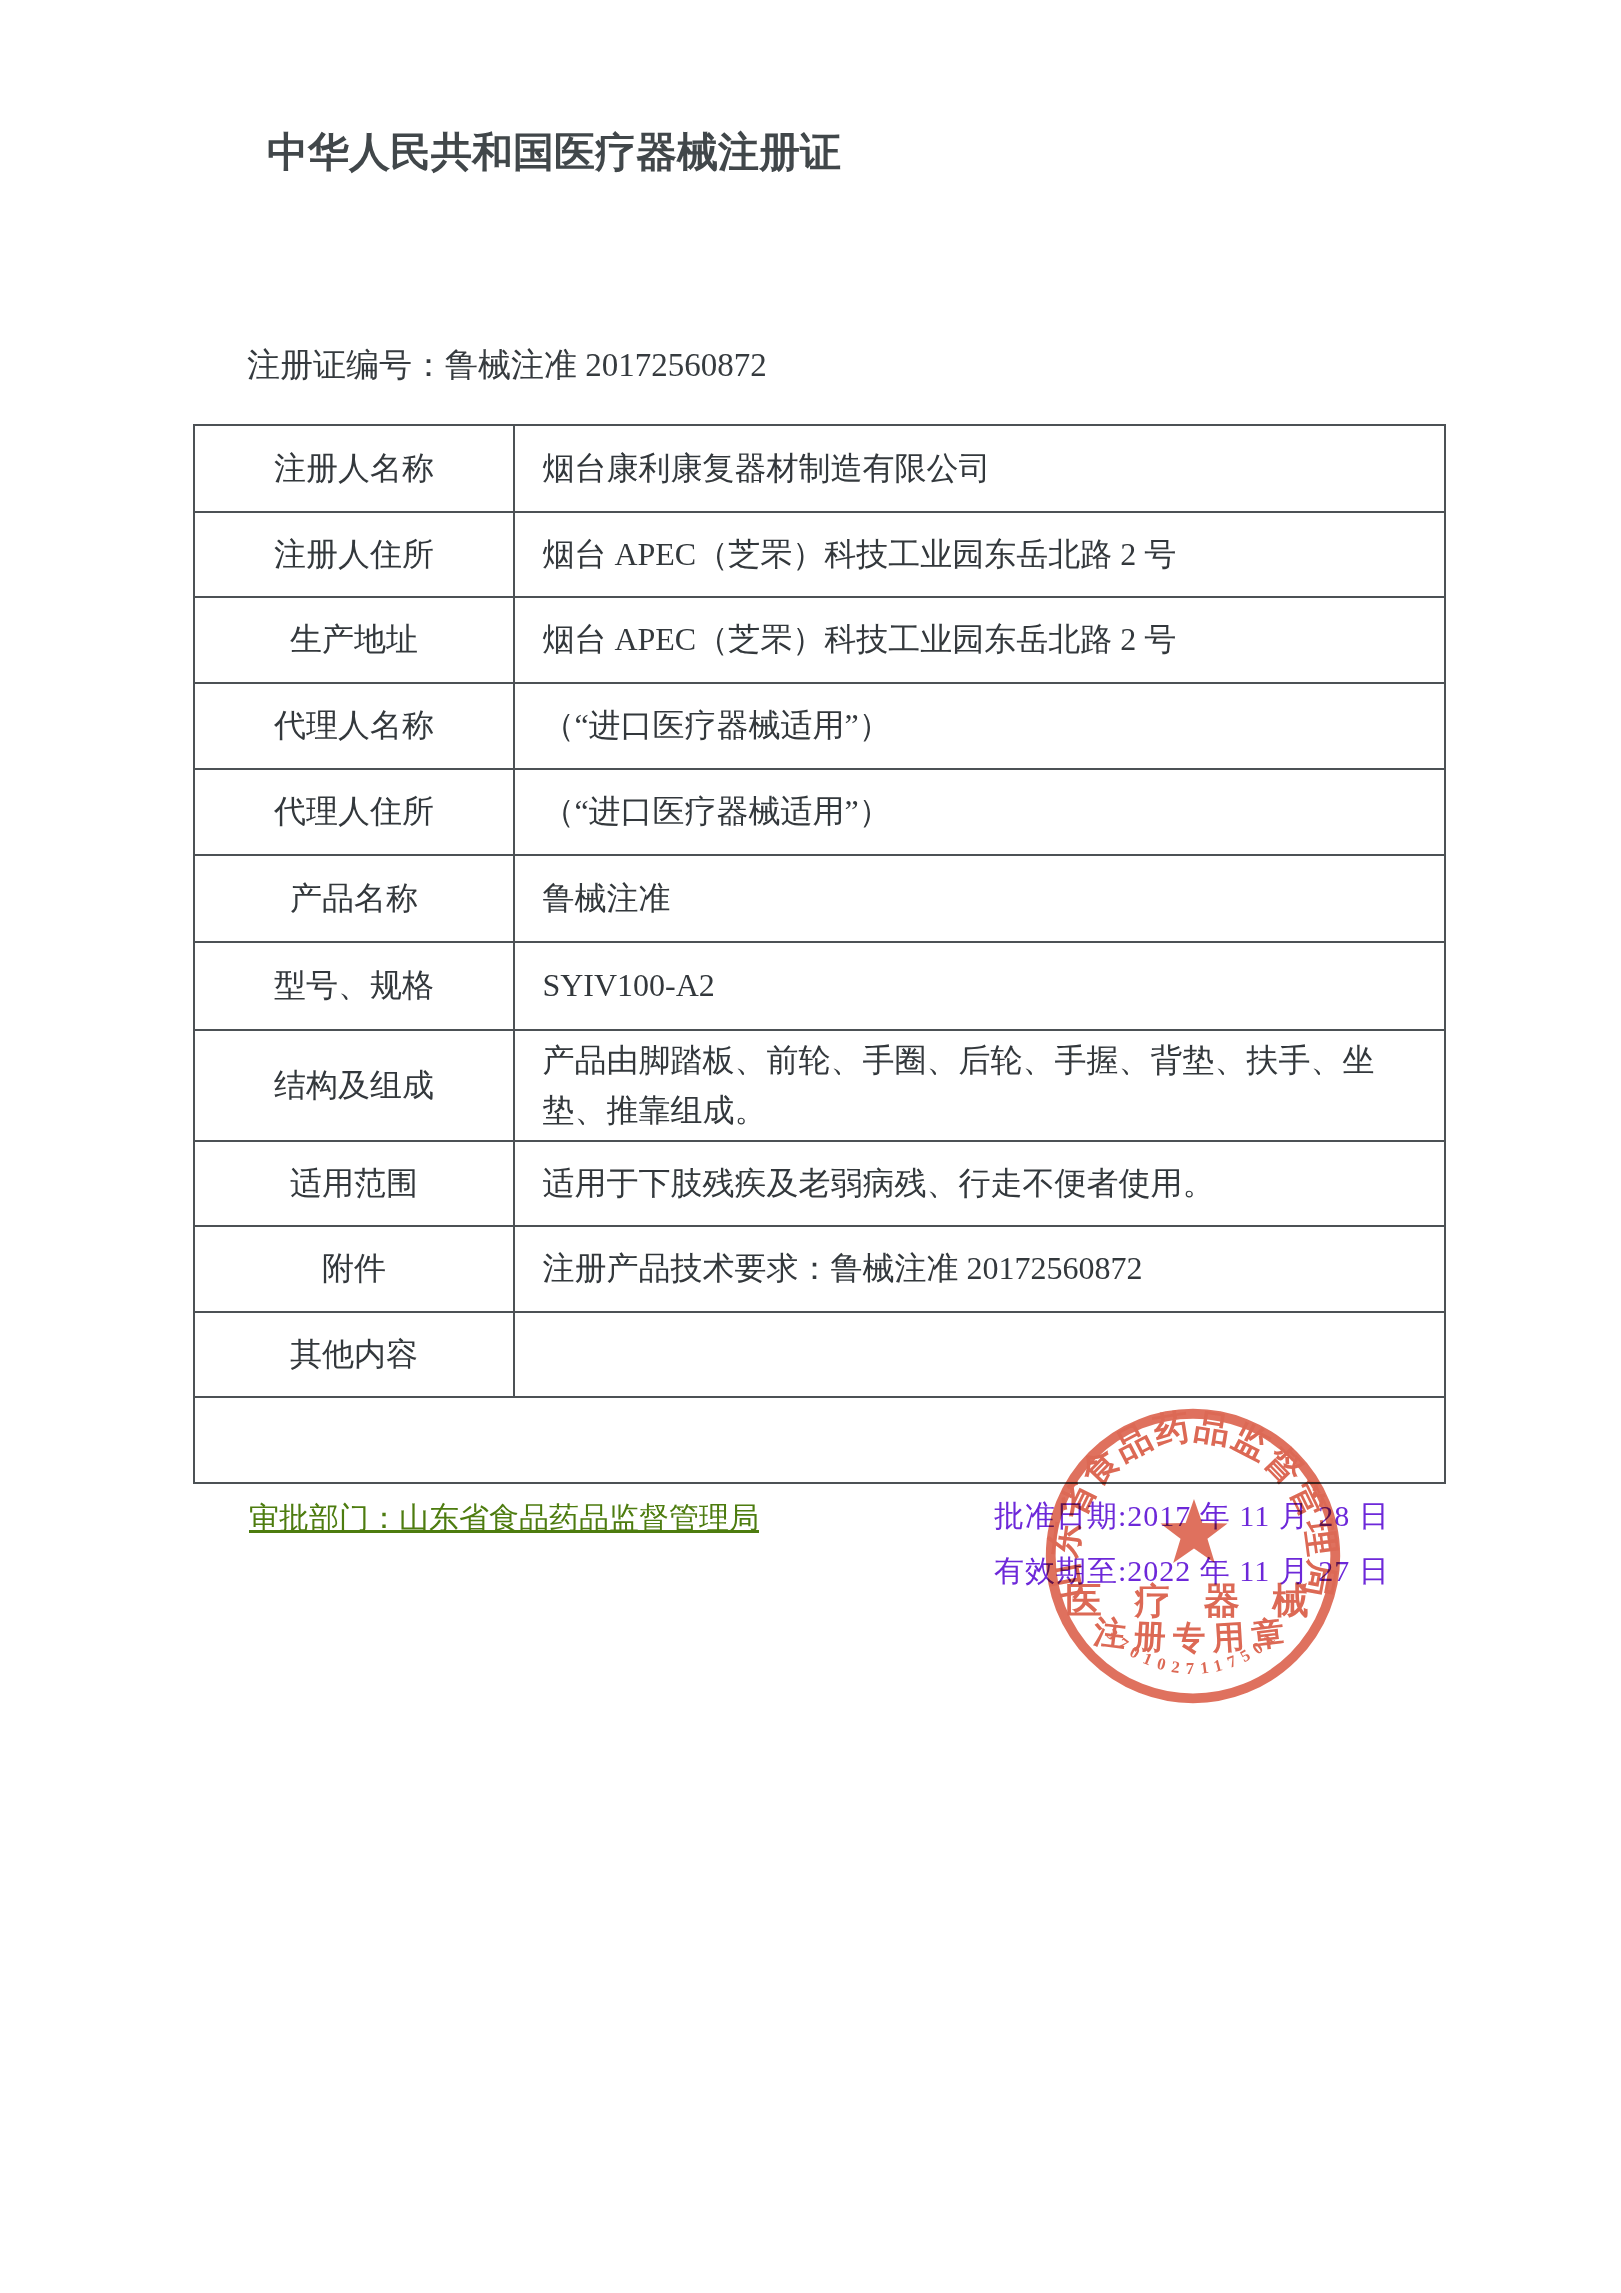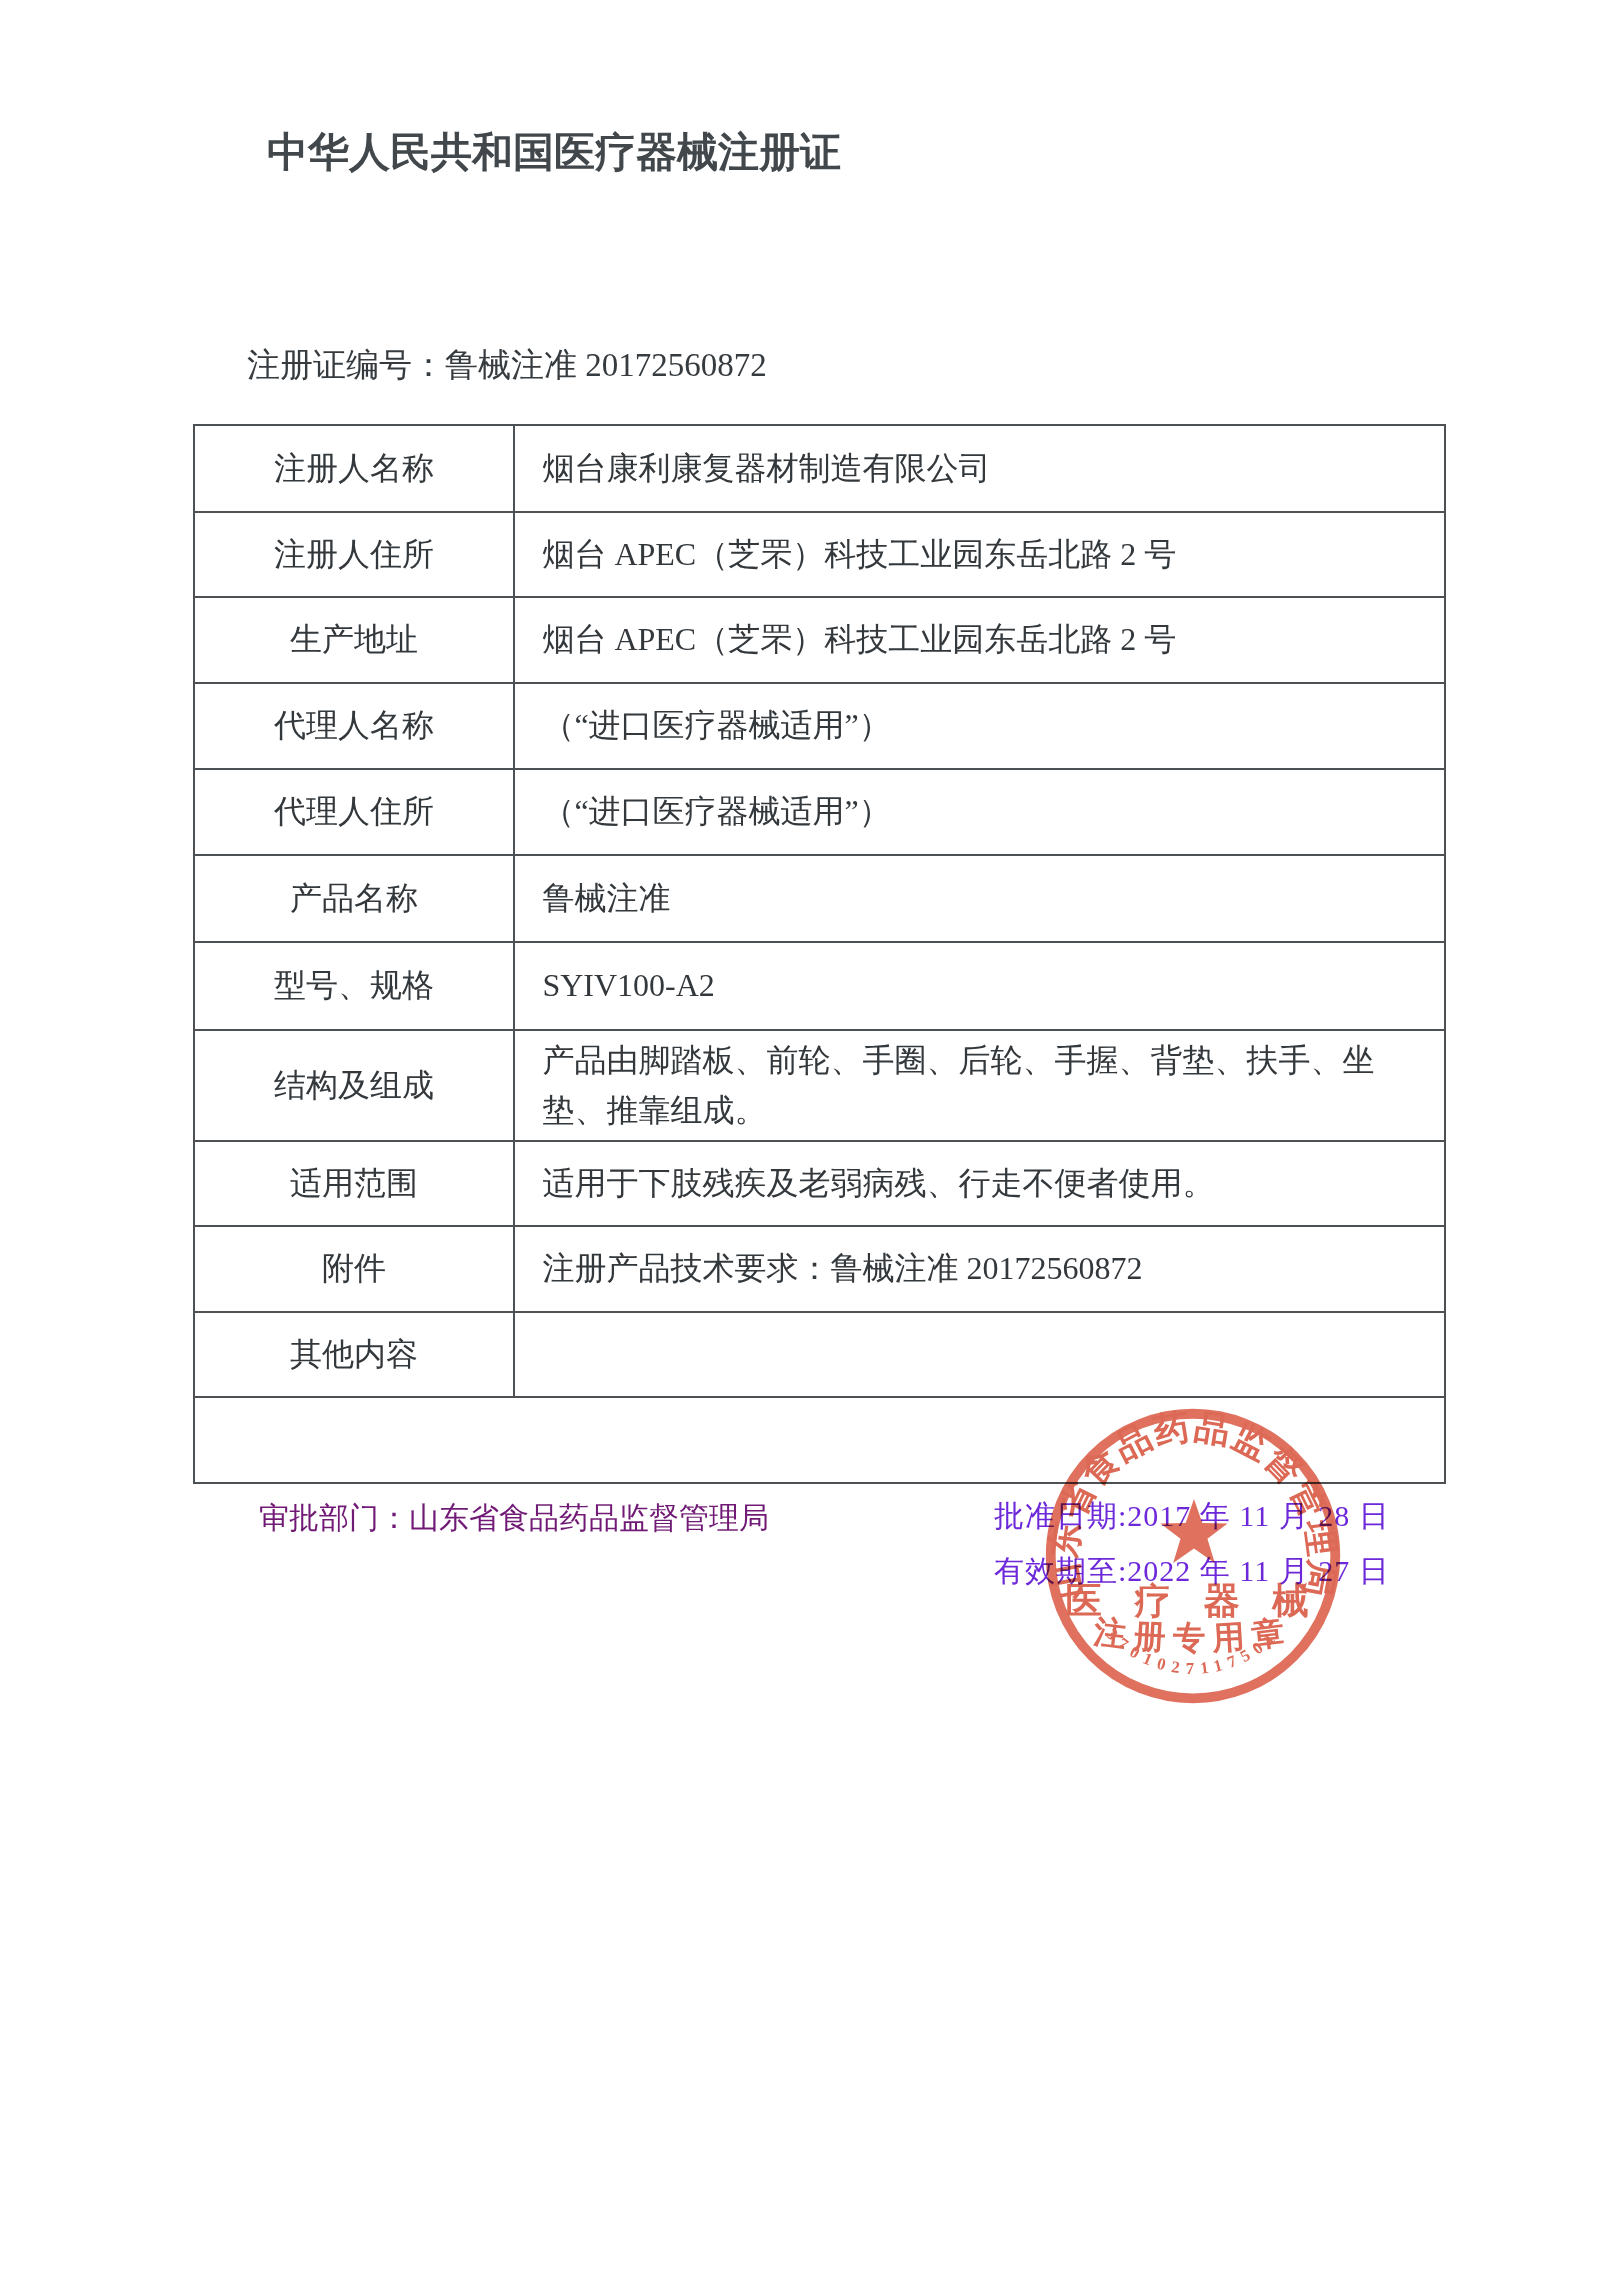--- a/index.html
+++ b/index.html
@@ -53,23 +53,24 @@
     border-right:2px solid #4c5155;
     text-align:right;
   }
   .cell.value{
     padding:0 33px 0 27.4px;
     line-height:1.55;
     border-radius:11px;
   }
   .footer-dept{
     position:absolute;
-    left:259px;top:1498px;
+    left:249px;top:1498px;
     font-size:30px;white-space:nowrap;
-    color:#701a75;
+    color:#4d7c0f;
+    text-decoration:underline;
   }
   .date-line{
     position:absolute;
     font-size:30px;white-space:nowrap;
     letter-spacing:1px;
     color:#6d28d9;
     z-index:1;
   }
   .date-approval{left:994px;top:1496px;}
   .date-valid{left:994px;top:1551px;}

